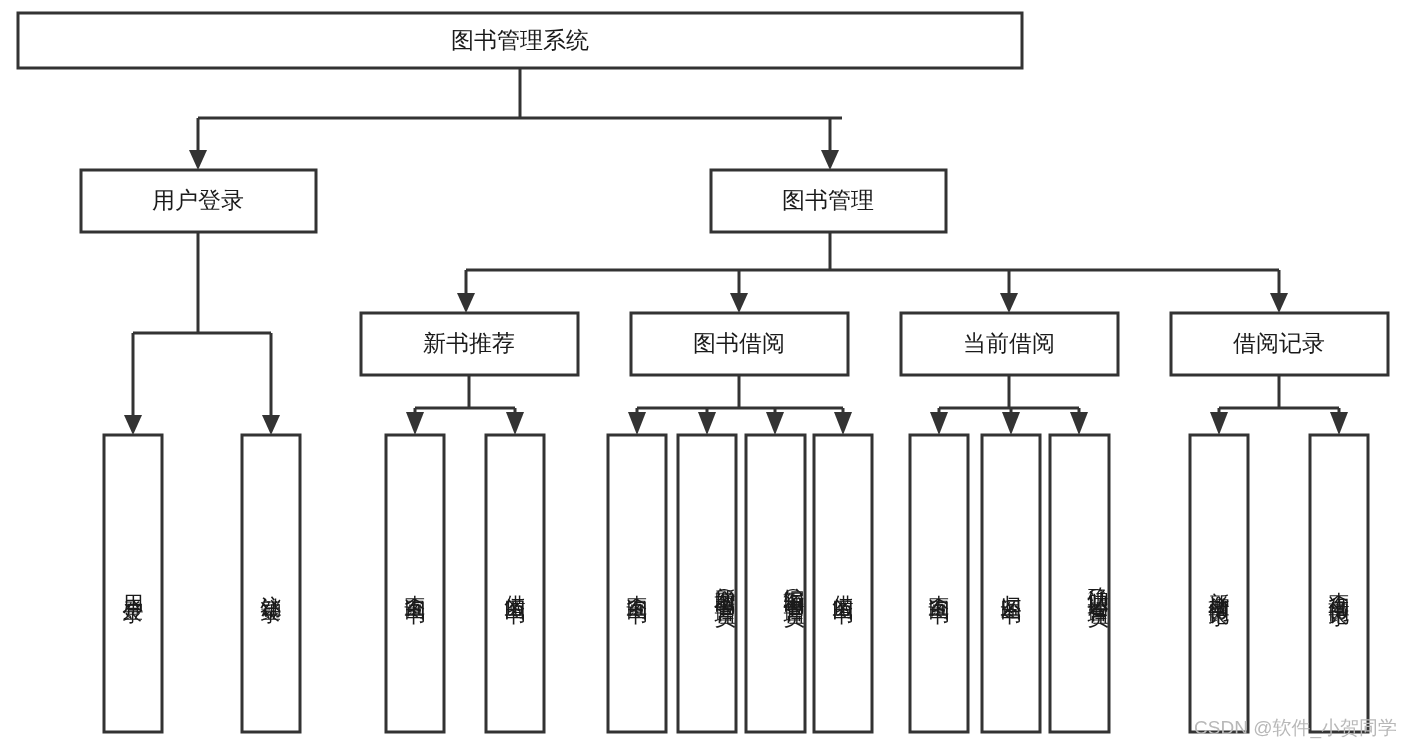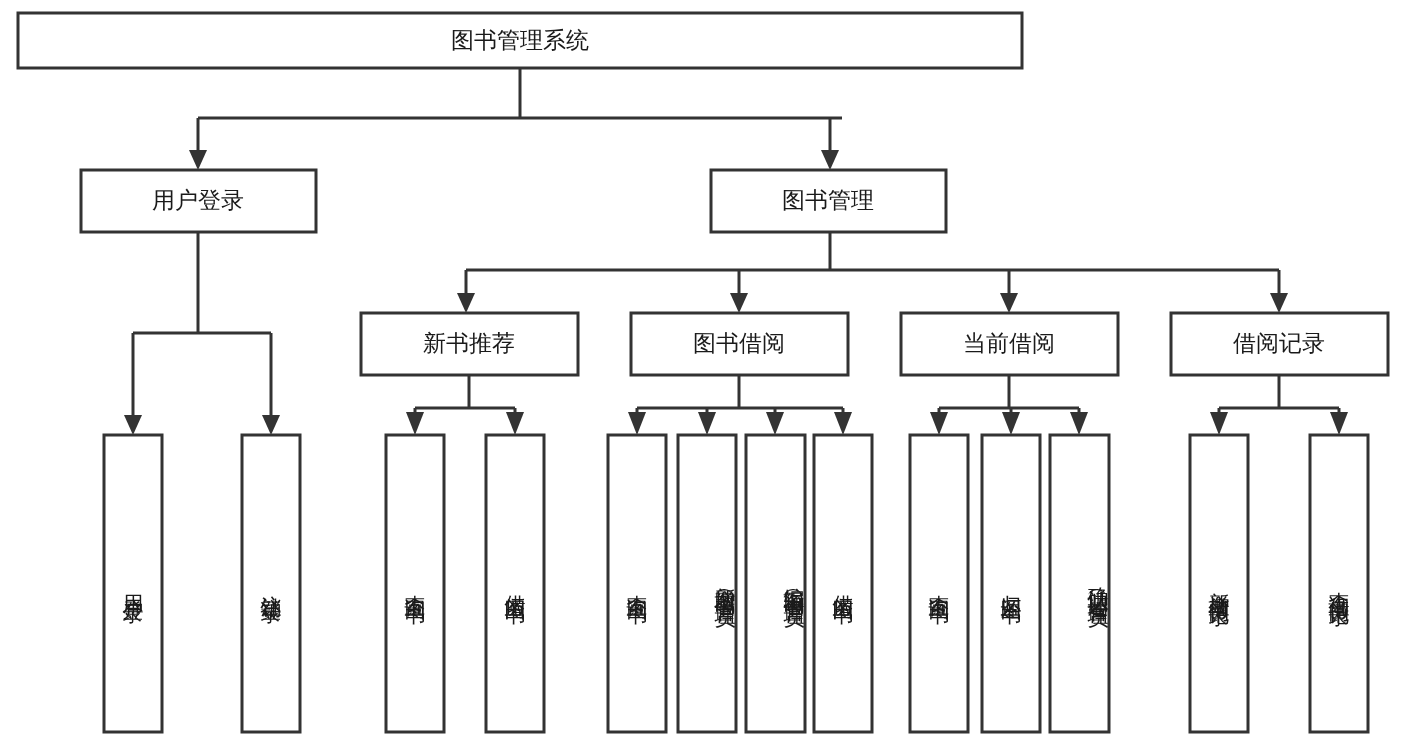--- a/index.html
+++ b/index.html
@@ -202,14 +202,15 @@
   <div class="leaf-label-wrap" style="left:746px; top:441px; width:59px; height:285px; align-items:flex-start;">编辑图书（管理员）</div>
   <div class="leaf-label-wrap" style="left:814px; top:435px; width:58px; height:297px;">借阅图书</div>
 
   <div class="leaf-label-wrap" style="left:910px; top:435px; width:58px; height:297px;">查询图书</div>
   <div class="leaf-label-wrap" style="left:982px; top:435px; width:58px; height:297px;">归还图书</div>
   <div class="leaf-label-wrap" style="left:1050px; top:441px; width:59px; height:285px; align-items:flex-start;">确认归还（管理员）</div>
 
   <div class="leaf-label-wrap" style="left:1190px; top:435px; width:58px; height:297px;">新增借阅记录</div>
   <div class="leaf-label-wrap" style="left:1310px; top:435px; width:58px; height:297px;">查询借阅记录</div>
 
+  <div class="watermark">CSDN @软件_小贺同学</div>
 
 </div>
 
 </body></html>

